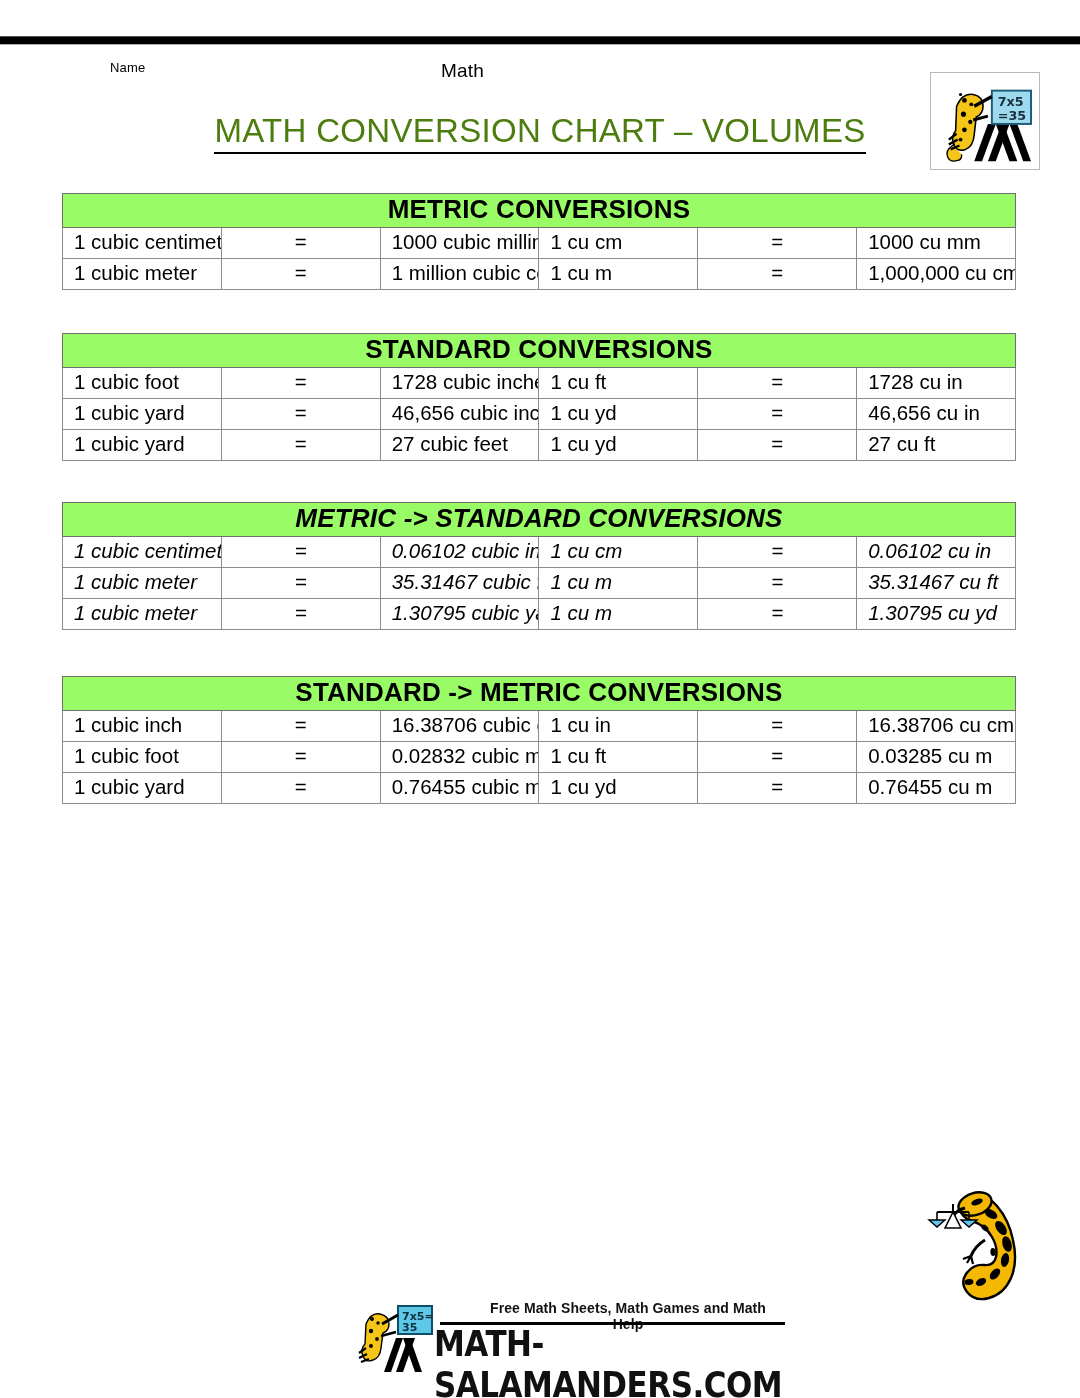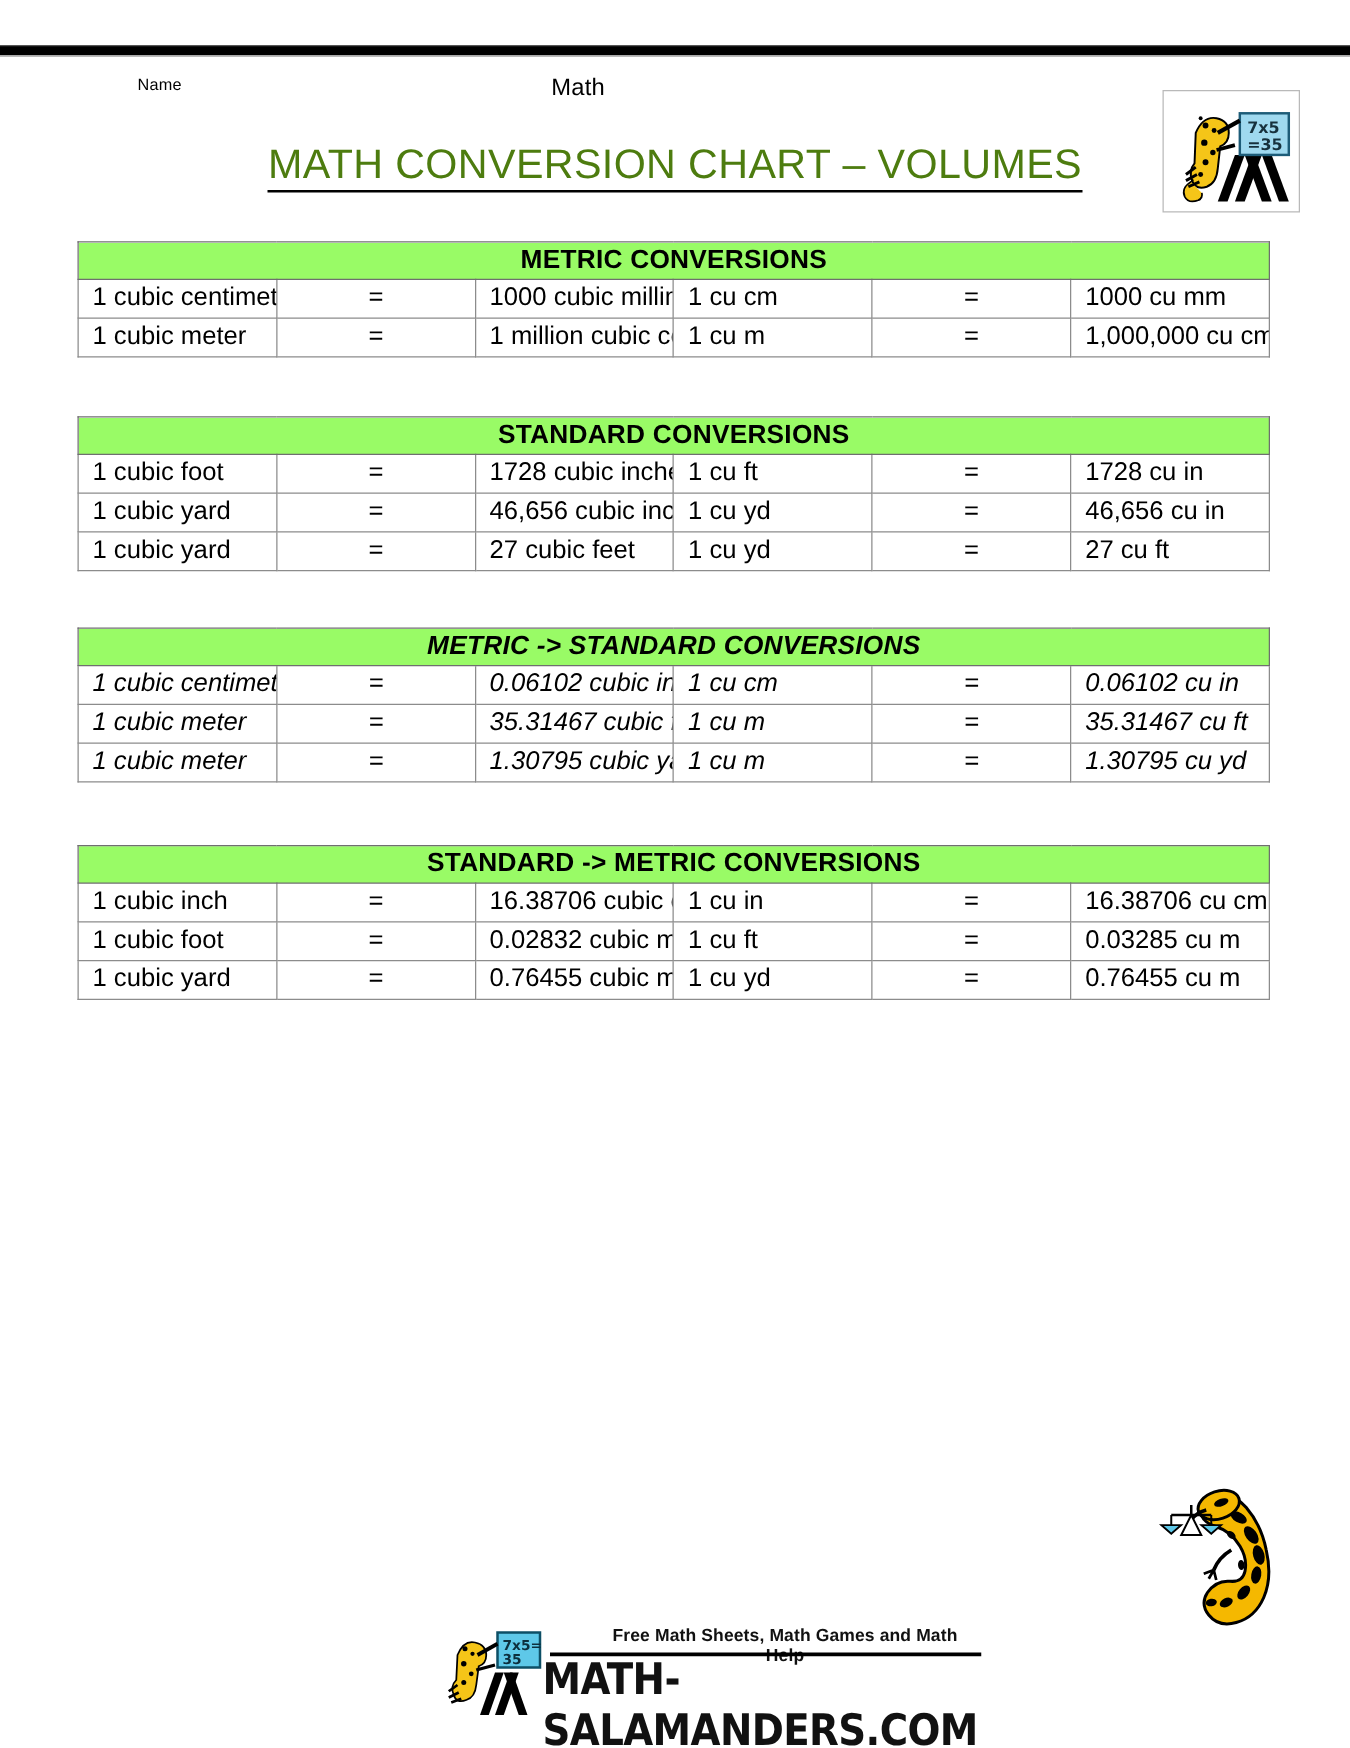--- a/index.html
+++ b/index.html
@@ -88,21 +88,21 @@
     height: 31px;
     padding: 0 0 2px 0;
     vertical-align: middle;
     white-space: nowrap;
     overflow: hidden;
   }
   .conv-table thead th {
     background: #99fb66;
     text-align: center;
     font-weight: bold;
-    font-size: 21px;
+    font-size: 26px;
     height: 30px;
     letter-spacing: 0.2px;
     border: 1px solid #6f6f6f;
   }
   td.c-longname { width: 226px; padding-left: 11px; }
   td.c-eq       { width: 33px;  text-align: center; }
   td.c-longval  { width: 343px; padding-left: 11px; }
   td.c-shortname{ width: 112px; padding-left: 11px; }
   td.c-eq2      { width: 33px;  text-align: center; }
   td.c-shortval { width: 207px; padding-left: 11px; }

